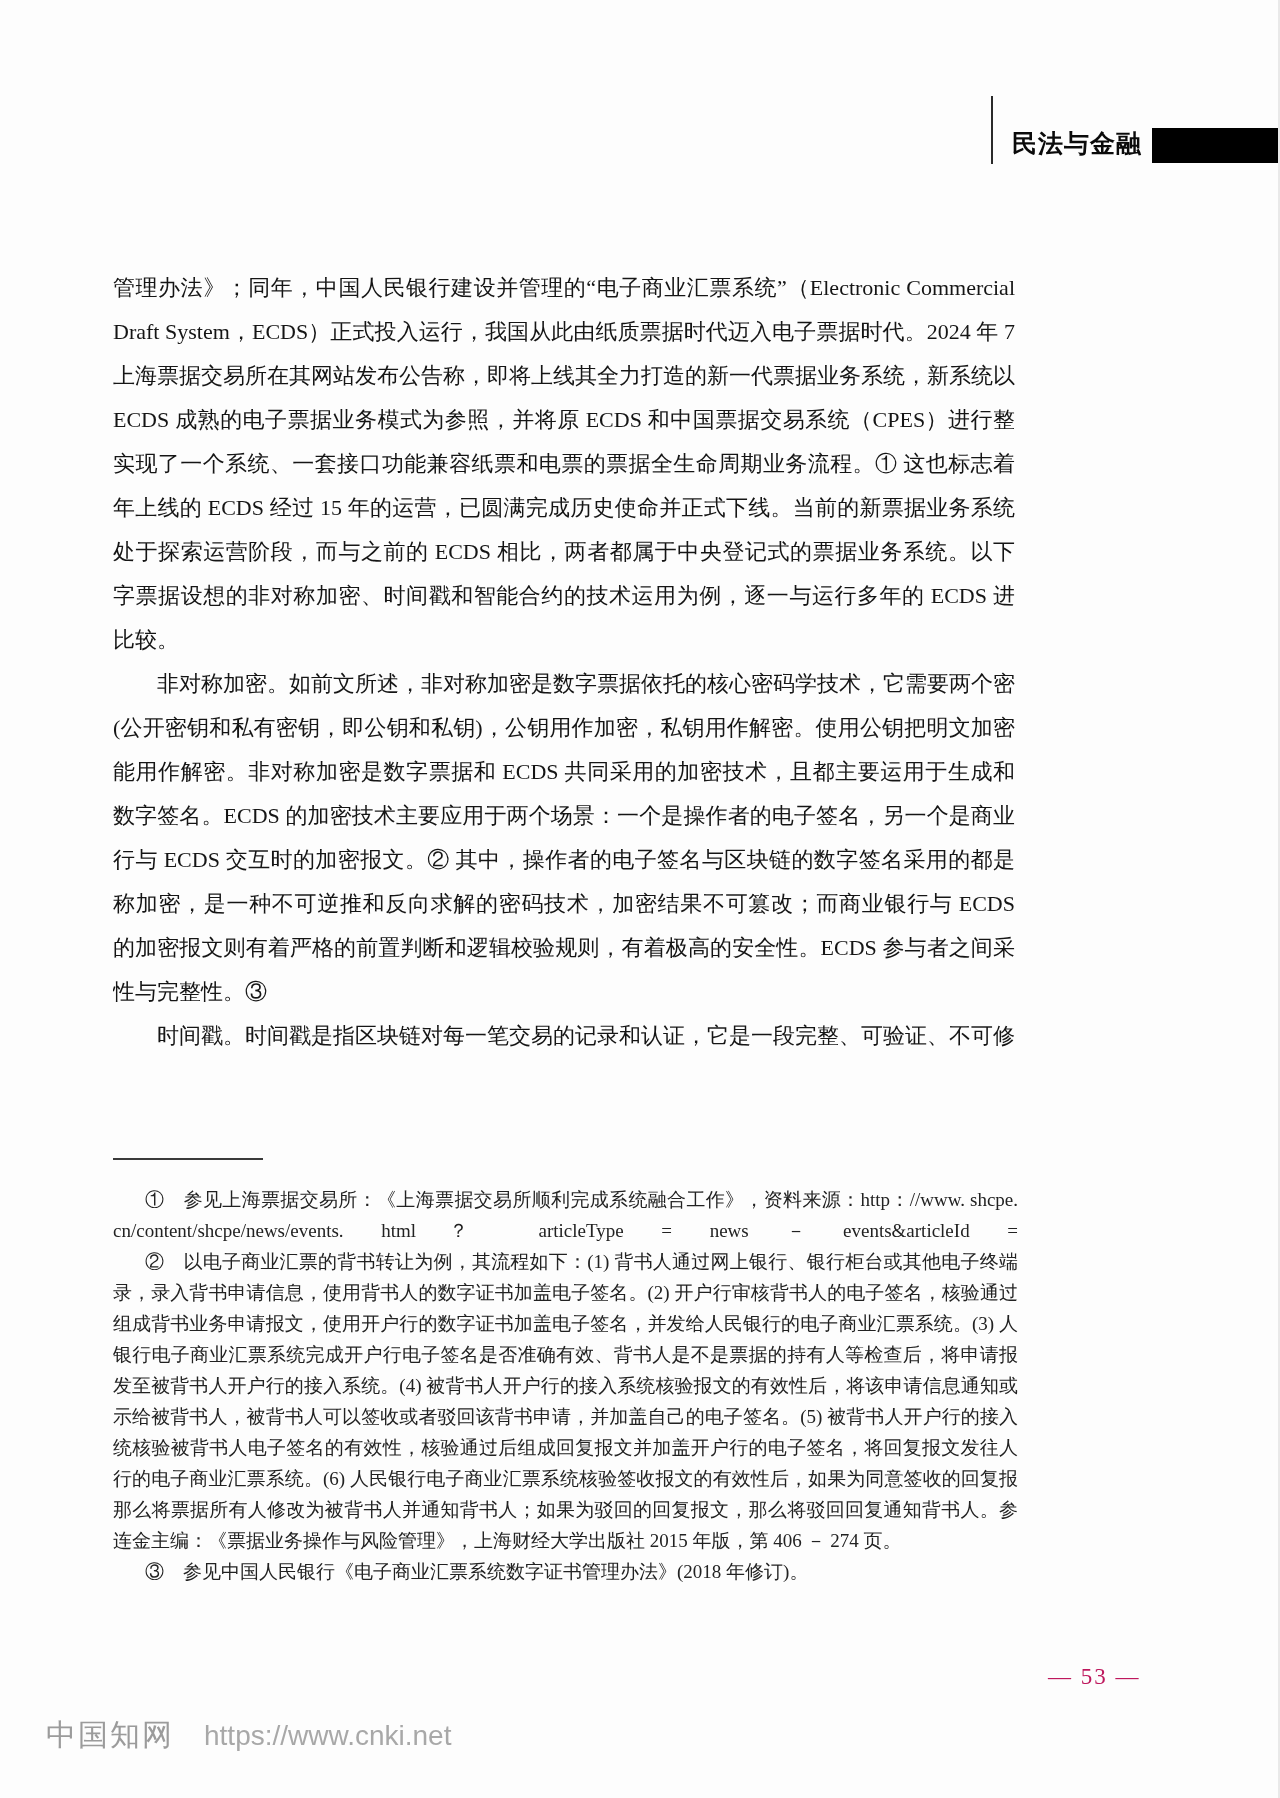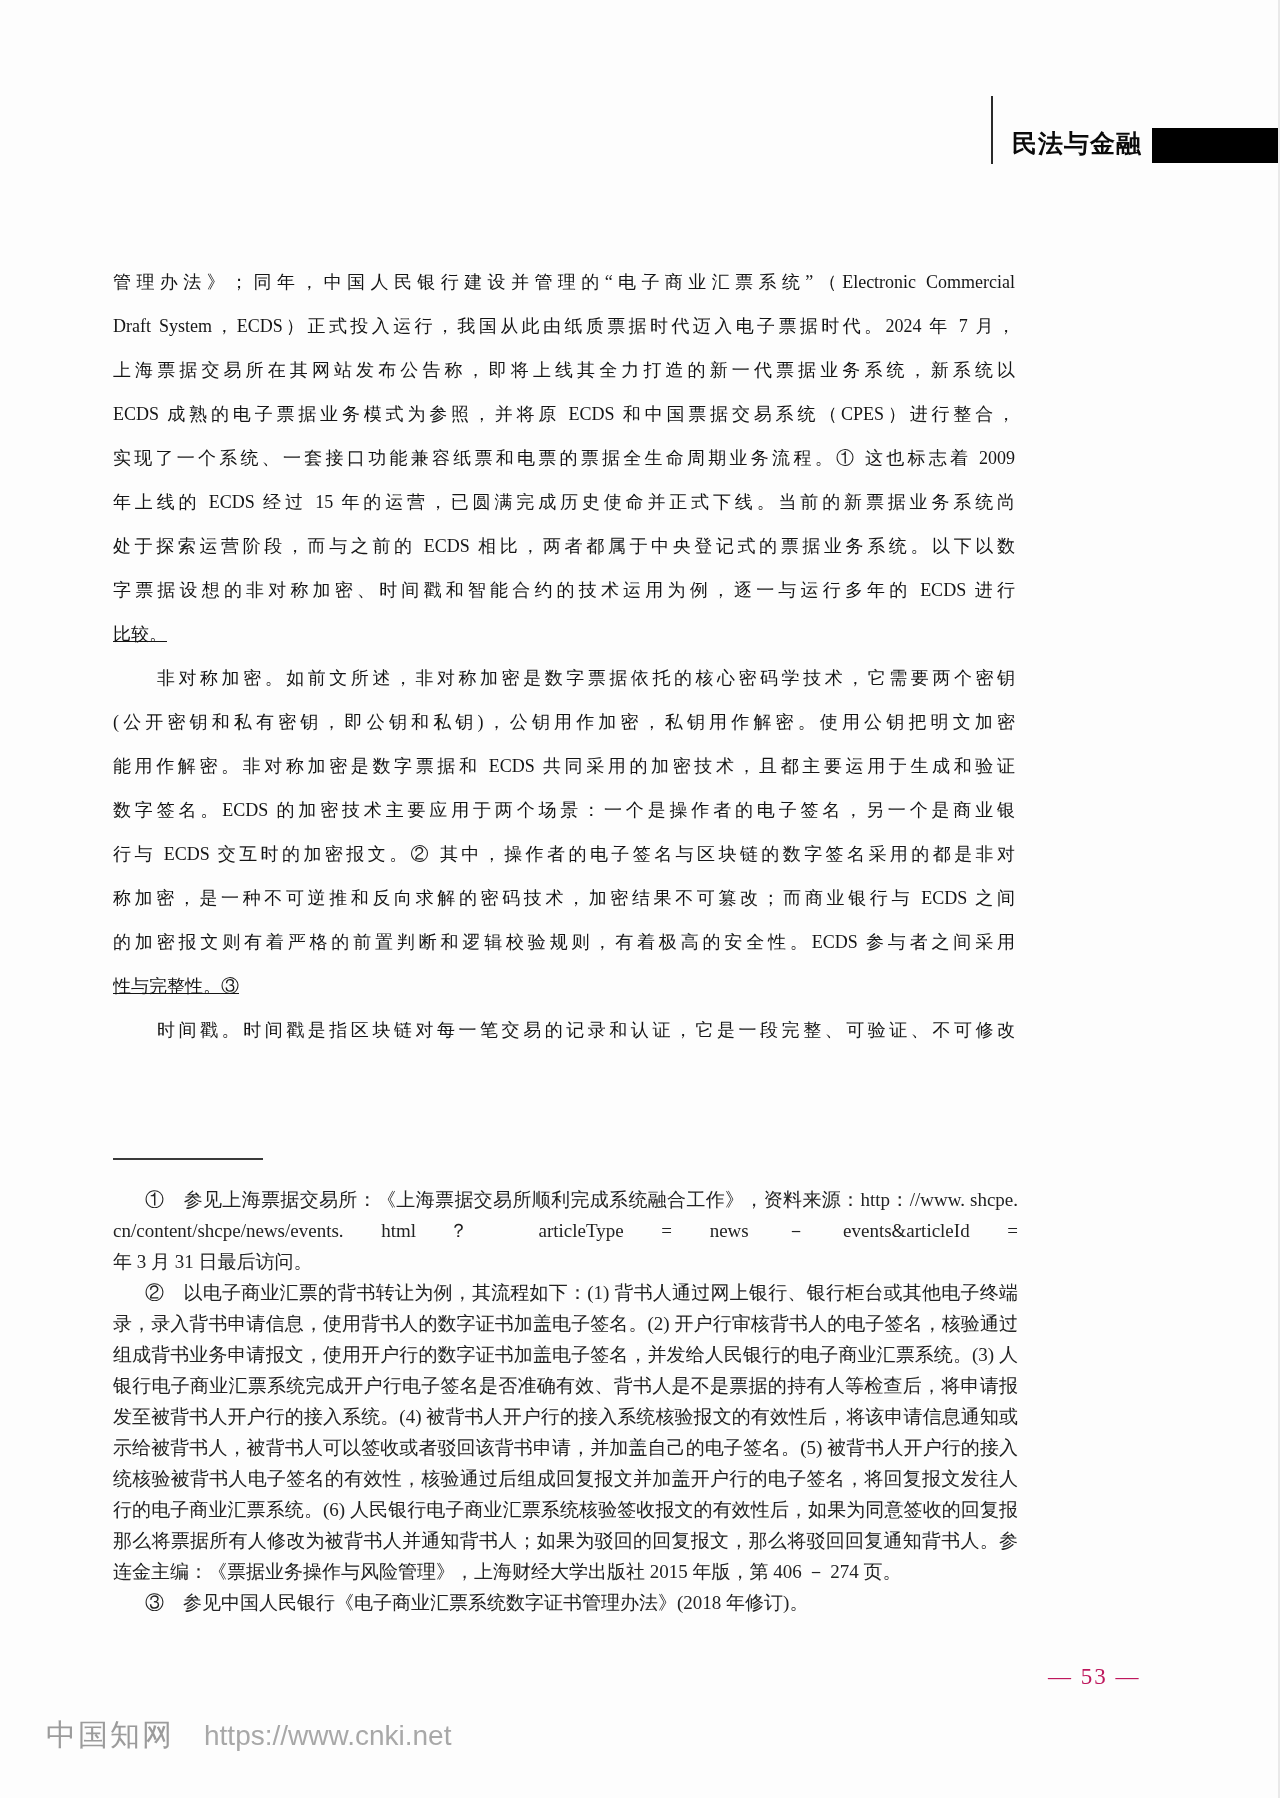--- a/index.html
+++ b/index.html
@@ -42,36 +42,35 @@
     left: 1152px;
     top: 128px;
     width: 126px;
     height: 35px;
     background: #000;
   }
   
   .body-text {
     position: absolute;
     left: 113px;
-    top: 260px;
+    top: 266px;
     width: 902px;
-    font-size: 18px;
+    font-size: 22px;
   }
   .line {
     height: 44px;
     line-height: 44px;
     overflow: hidden;
     text-align: justify;
     text-align-last: justify;
     text-justify: inter-character;
     white-space: normal;
   }
   .line.last {
     text-align-last: left;
-    text-decoration: underline;
   }
   .line.indent {
     text-indent: 44px;
   }
   
   .fn-rule {
     position: absolute;
     left: 113px;
     top: 1158px;
     width: 150px;
@@ -159,21 +158,20 @@
     <div class="line">称加密，是一种不可逆推和反向求解的密码技术，加密结果不可篡改；而商业银行与 ECDS 之间</div>
     <div class="line">的加密报文则有着严格的前置判断和逻辑校验规则，有着极高的安全性。ECDS 参与者之间采用</div>
     <div class="line last">性与完整性。③</div>
     <div class="line indent">时间戳。时间戳是指区块链对每一笔交易的记录和认证，它是一段完整、可验证、不可修改</div>
   </div>
 
   <div class="fn-rule"></div>
   <div class="footnotes">
     <div class="fline indent">①　参见上海票据交易所：《上海票据交易所顺利完成系统融合工作》，资料来源：http：//www. shcpe. com.</div>
     <div class="fline">cn/content/shcpe/news/events. html？ articleType = news － events&amp;articleId = WZ202407291817845423268655104，2025</div>
-    <div class="fline last">年 3 月 31 日最后访问。</div>
     <div class="fline indent">②　以电子商业汇票的背书转让为例，其流程如下：(1) 背书人通过网上银行、银行柜台或其他电子终端登</div>
     <div class="fline">录，录入背书申请信息，使用背书人的数字证书加盖电子签名。(2) 开户行审核背书人的电子签名，核验通过后</div>
     <div class="fline">组成背书业务申请报文，使用开户行的数字证书加盖电子签名，并发给人民银行的电子商业汇票系统。(3) 人民</div>
     <div class="fline">银行电子商业汇票系统完成开户行电子签名是否准确有效、背书人是不是票据的持有人等检查后，将申请报文转</div>
     <div class="fline">发至被背书人开户行的接入系统。(4) 被背书人开户行的接入系统核验报文的有效性后，将该申请信息通知或展</div>
     <div class="fline">示给被背书人，被背书人可以签收或者驳回该背书申请，并加盖自己的电子签名。(5) 被背书人开户行的接入系</div>
     <div class="fline">统核验被背书人电子签名的有效性，核验通过后组成回复报文并加盖开户行的电子签名，将回复报文发往人民银</div>
     <div class="fline">行的电子商业汇票系统。(6) 人民银行电子商业汇票系统核验签收报文的有效性后，如果为同意签收的回复报文，</div>
     <div class="fline">那么将票据所有人修改为被背书人并通知背书人；如果为驳回的回复报文，那么将驳回回复通知背书人。参见徐</div>
     <div class="fline last">连金主编：《票据业务操作与风险管理》，上海财经大学出版社 2015 年版，第 406 － 274 页。</div>

